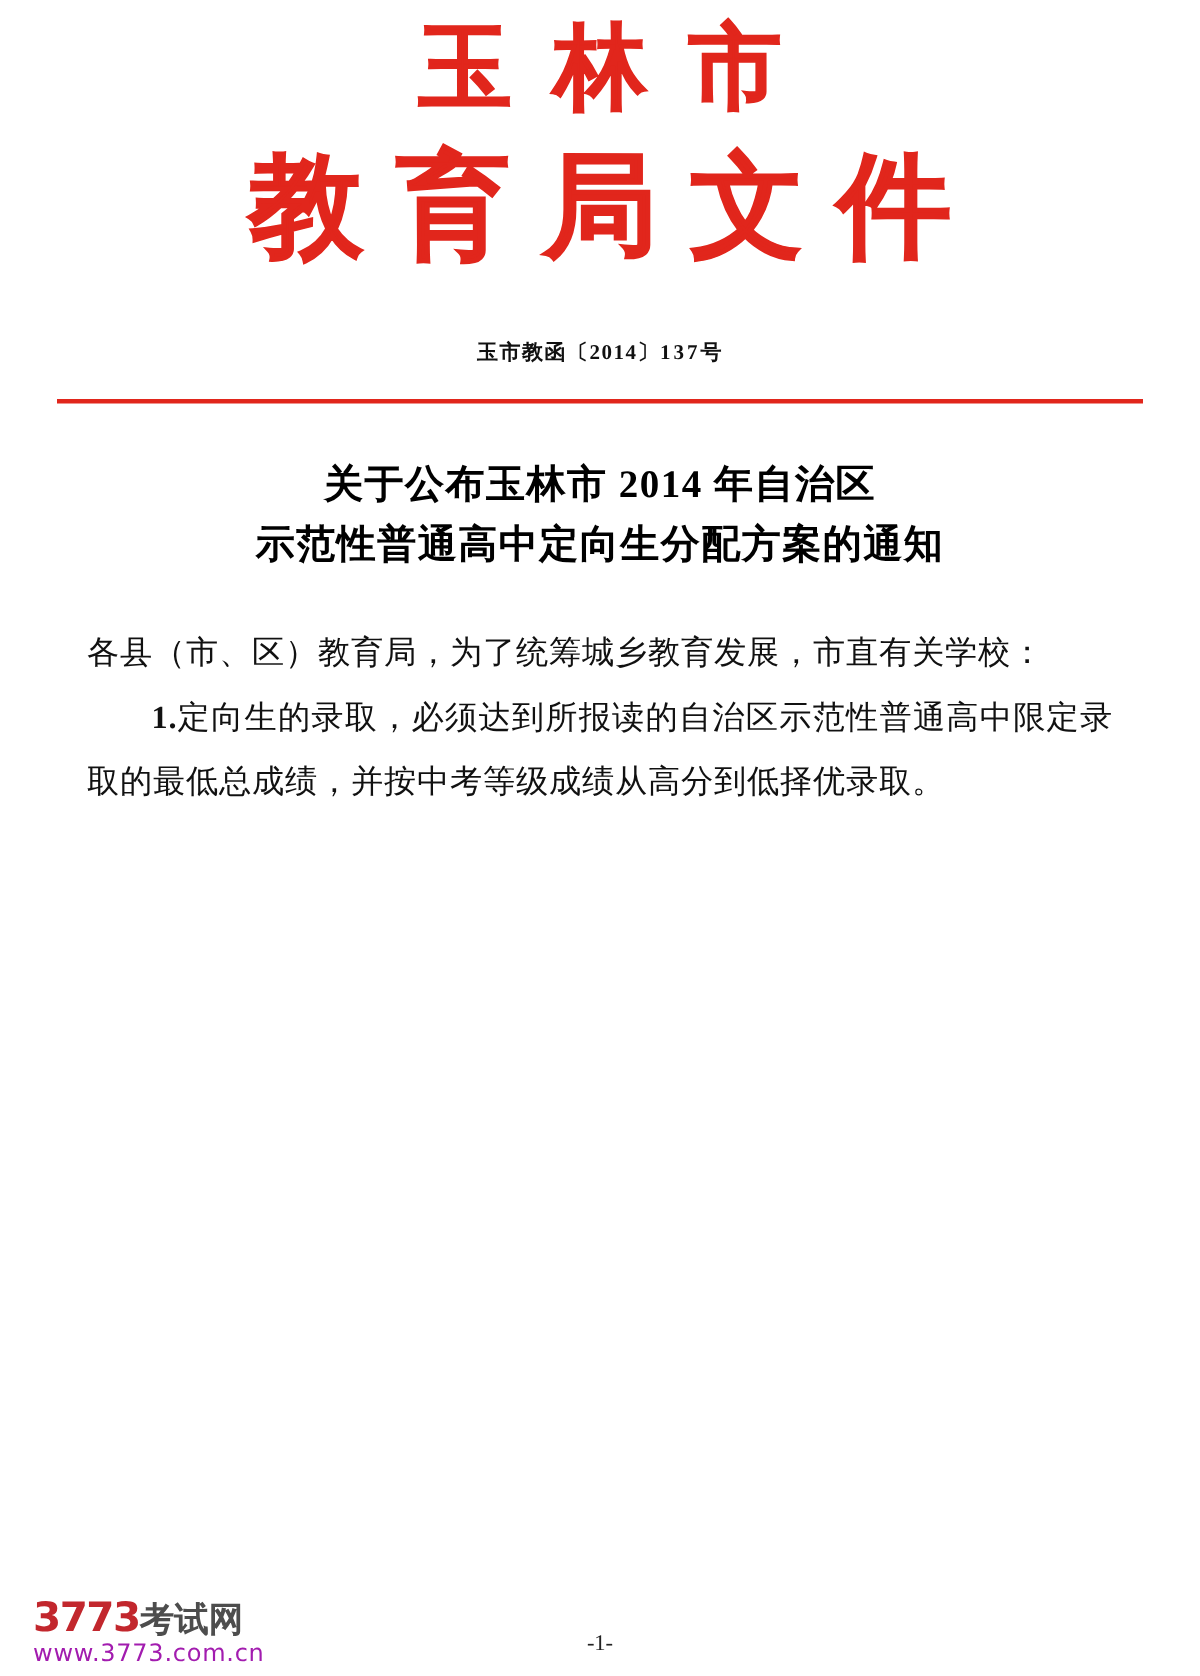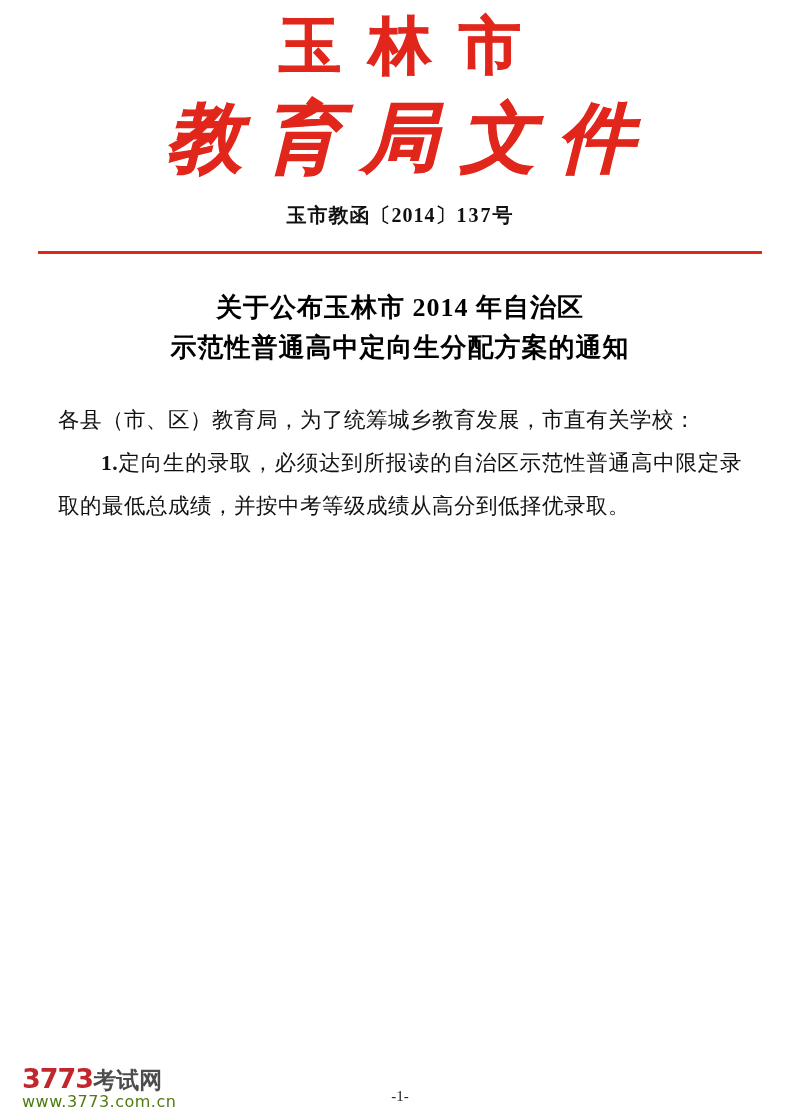--- a/index.html
+++ b/index.html
@@ -34,28 +34,27 @@
   }
   .masthead-line2 {
     color: #e1261c;
     font-family: "Liberation Serif", "DejaVu Serif", serif;
     font-weight: bold;
     font-size: 76px;
     letter-spacing: 22px;
     text-indent: 22px;
     line-height: 1.25;
     margin-top: 12px;
-    font-style: italic;
     -webkit-text-stroke: 1px #e1261c;
   }
 
   .doc-number {
     text-align: center;
-    margin-top: 16px;
-    font-size: 20px;
+    margin-top: 40px;
+    font-size: 14px;
     font-weight: bold;
     color: #111;
     letter-spacing: 1px;
     font-family: "Liberation Serif", "DejaVu Serif", serif;
   }
   .doc-number .seq { letter-spacing: 2px; }
 
   .red-rule {
     margin: 22px 38px 0 38px;
     height: 3px;
@@ -112,21 +111,21 @@
   }
   .wm-top .wm-cn {
     font-family: "Liberation Serif", "DejaVu Serif", serif;
     color: #4d4d4d;
     font-size: 23px;
     letter-spacing: 0;
   }
   .wm-bottom {
     font-family: "DejaVu Sans", sans-serif;
     font-size: 16px;
-    color: #4d7c0f;
+    color: #a21caf;
     letter-spacing: 0.5px;
     margin-top: 1px;
   }
 </style>
 </head>
 <body>
 
 <div class="page">
 
   <div class="masthead">

